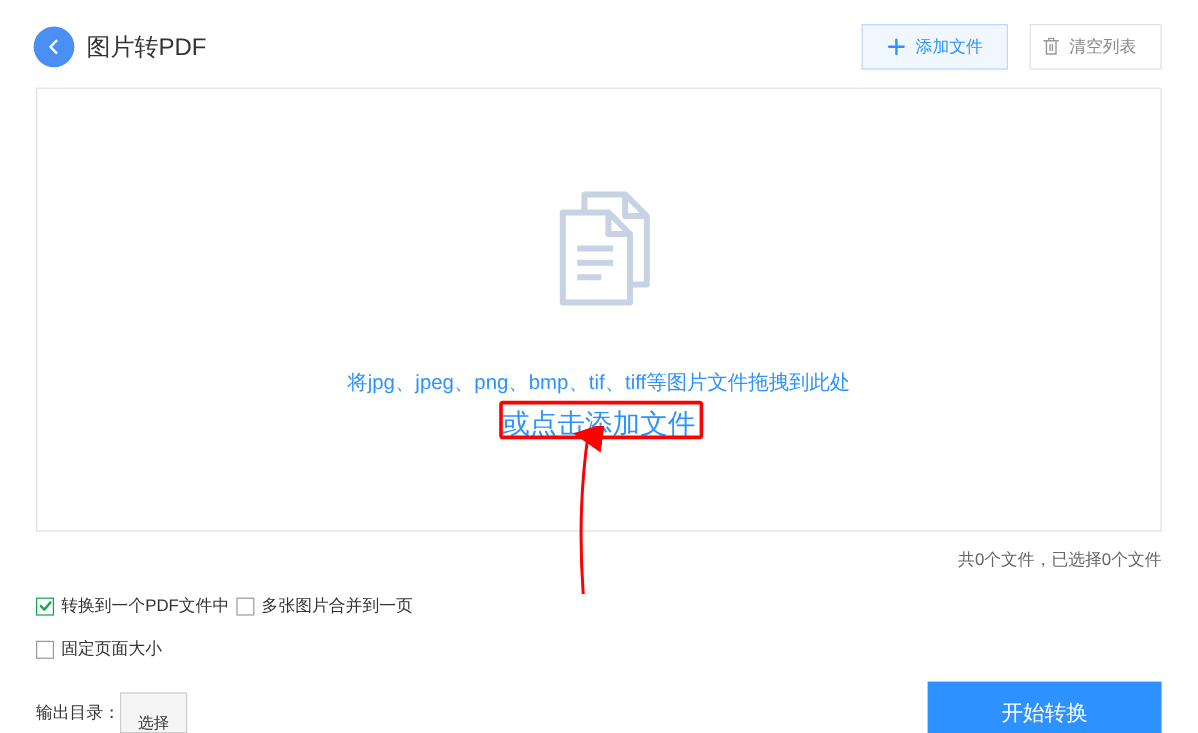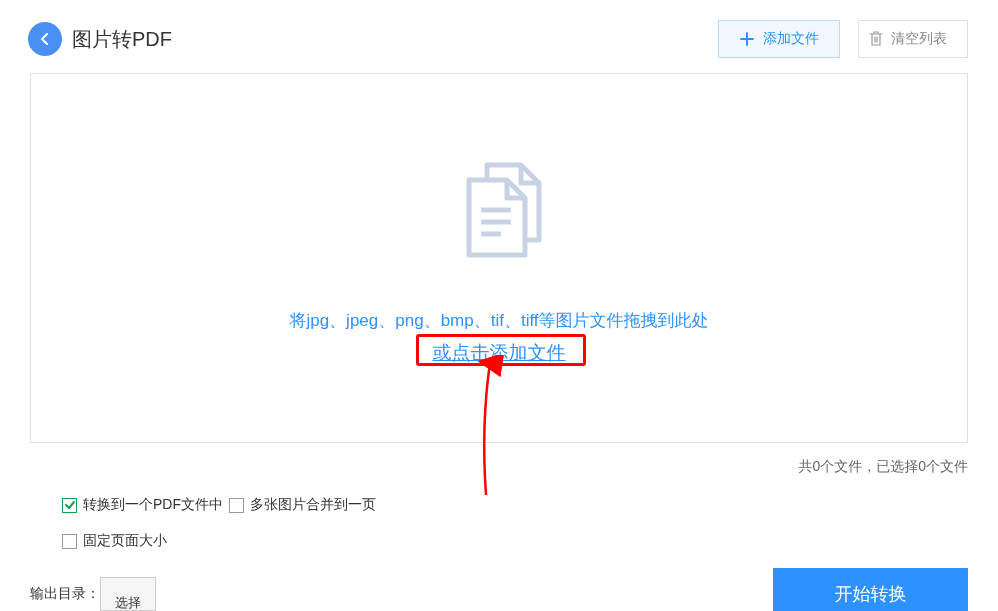--- a/index.html
+++ b/index.html
@@ -81,22 +81,21 @@
     .dropzone-icon {
       margin-bottom: 35px;
       color: #c7d3e4;
     }
     .dropzone-text {
       color: #2d92ff;
       font-size: 17px;
     }
     .dropzone-link {
       color: #2d92ff;
-      font-size: 19px;
-      text-decoration: underline;
+      font-size: 23px;
       cursor: pointer;
       margin-top: 8px;
       display: inline-block;
     }
     .highlight-box {
       position: absolute;
       border: 3px solid #ff0000;
       border-radius: 3px;
       width: 170px;
       height: 32px;
@@ -121,21 +120,20 @@
       gap: 2px;
       align-items: center;
       margin-top: 20px;
     }
     .checkbox-group {
       display: flex;
       align-items: center;
       gap: 6px;
       font-size: 14px;
       color: #333;
-      margin-left: 32px;
     }
     .checkbox {
       width: 15px;
       height: 15px;
       border: 1px solid #999;
       display: inline-flex;
       align-items: center;
       justify-content: center;
       cursor: pointer;
     }

